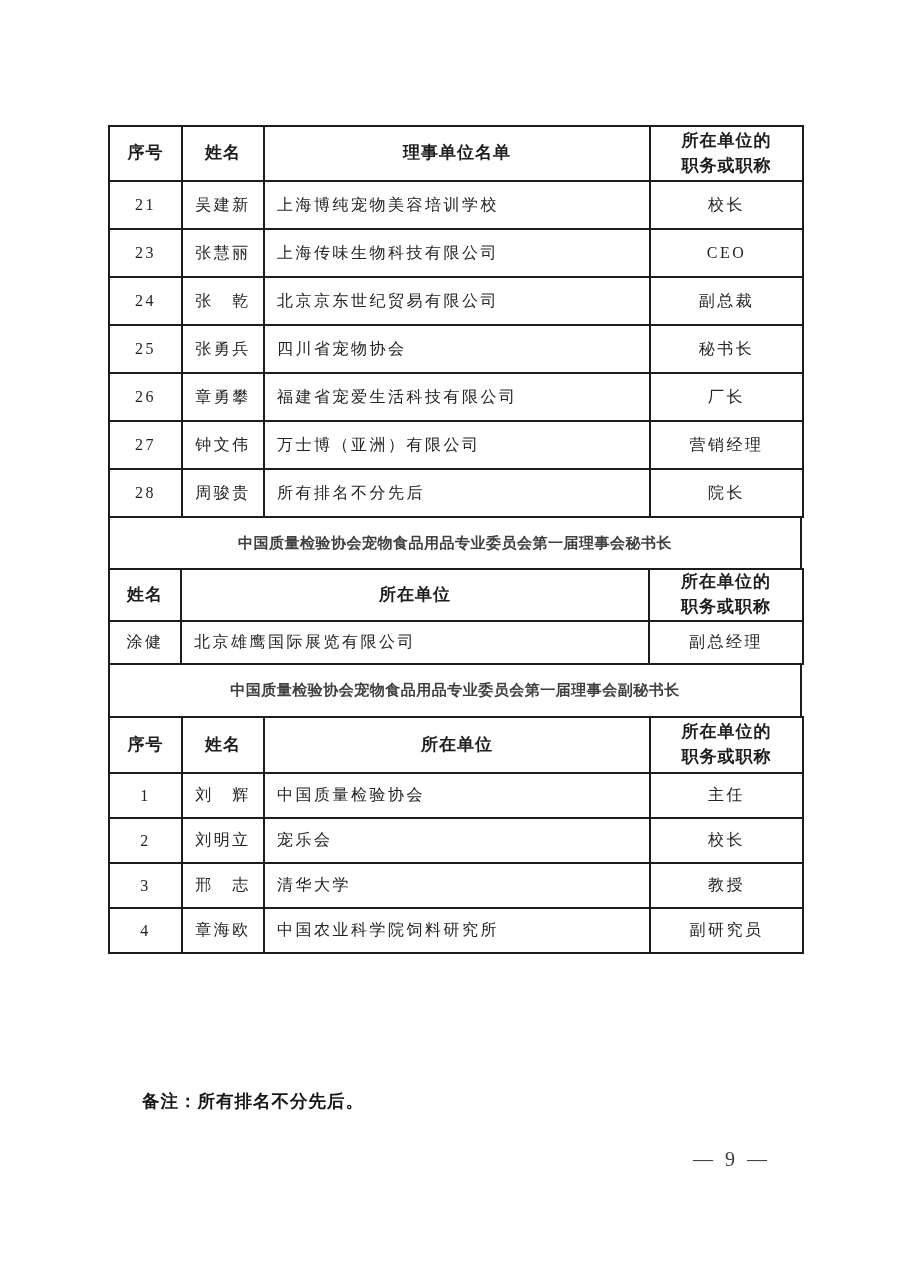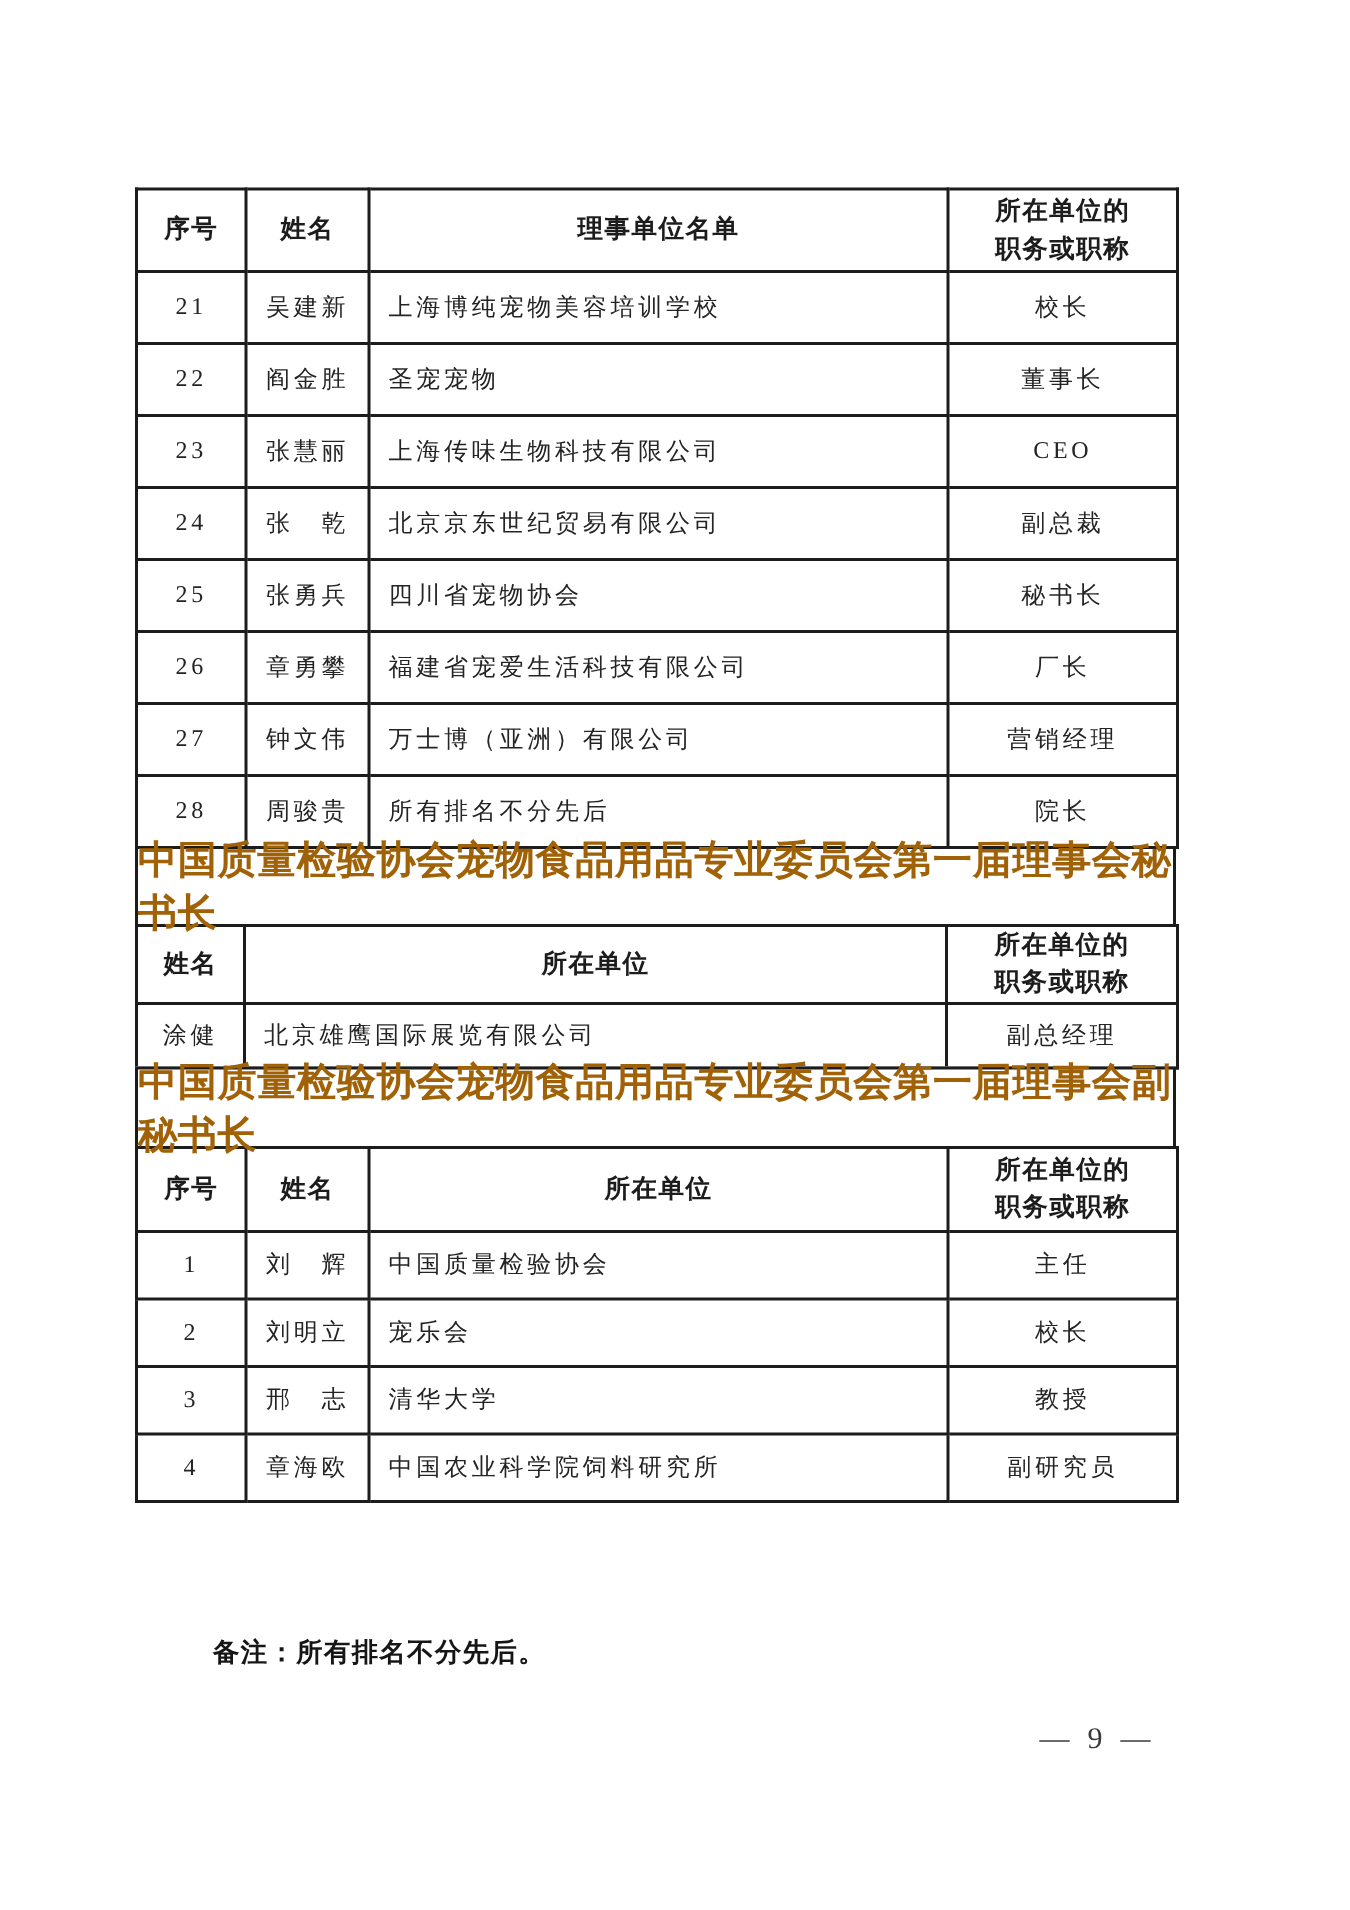--- a/index.html
+++ b/index.html
@@ -7,21 +7,21 @@
     position: relative;
     width: 900px;
     height: 1273px;
     background: #ffffff;
     color: #1c1c1c;
     font-family: "Liberation Serif", serif;
     overflow: hidden;
   }
   .doc {
     position: absolute;
-    left: 90px;
+    left: 108px;
     top: 125px;
     width: 694px;
   }
   table.grid {
     border-collapse: collapse;
     table-layout: fixed;
     width: 694px;
     margin-top: -2px;
   }
   table.grid:first-child { margin-top: 0; }
@@ -56,23 +56,23 @@
   tr.data-row-3{ height: 45px; }
   .title-bar {
     margin-top: -2px;
     border: 2px solid #1c1c1c;
     height: 50px;
     display: flex;
     align-items: center;
     justify-content: center;
     font-family: "Liberation Sans", sans-serif;
     font-weight: bold;
-    font-size: 26px;
+    font-size: 15px;
     letter-spacing: 0.5px;
-    color: #a16207;
+    color: #404040;
     background: #fff;
   }
   .title-bar.tb2 { height: 51px; }
   .note {
     position: absolute;
     left: 142px;
     top: 1089px;
     font-family: "Liberation Sans", sans-serif;
     font-weight: bold;
     font-size: 17.5px;
@@ -114,26 +114,20 @@
         </tr>
       </thead>
       <tbody>
         <tr class="data-row">
           <td>21</td>
           <td>吴建新</td>
           <td class="cell-unit">上海博纯宠物美容培训学校</td>
           <td>校长</td>
         </tr>
         <tr class="data-row">
-          <td>22</td>
-          <td>阎金胜</td>
-          <td class="cell-unit">圣宠宠物</td>
-          <td>董事长</td>
-        </tr>
-        <tr class="data-row">
           <td>23</td>
           <td>张慧丽</td>
           <td class="cell-unit">上海传味生物科技有限公司</td>
           <td>CEO</td>
         </tr>
         <tr class="data-row">
           <td>24</td>
           <td>张　乾</td>
           <td class="cell-unit">北京京东世纪贸易有限公司</td>
           <td>副总裁</td>

